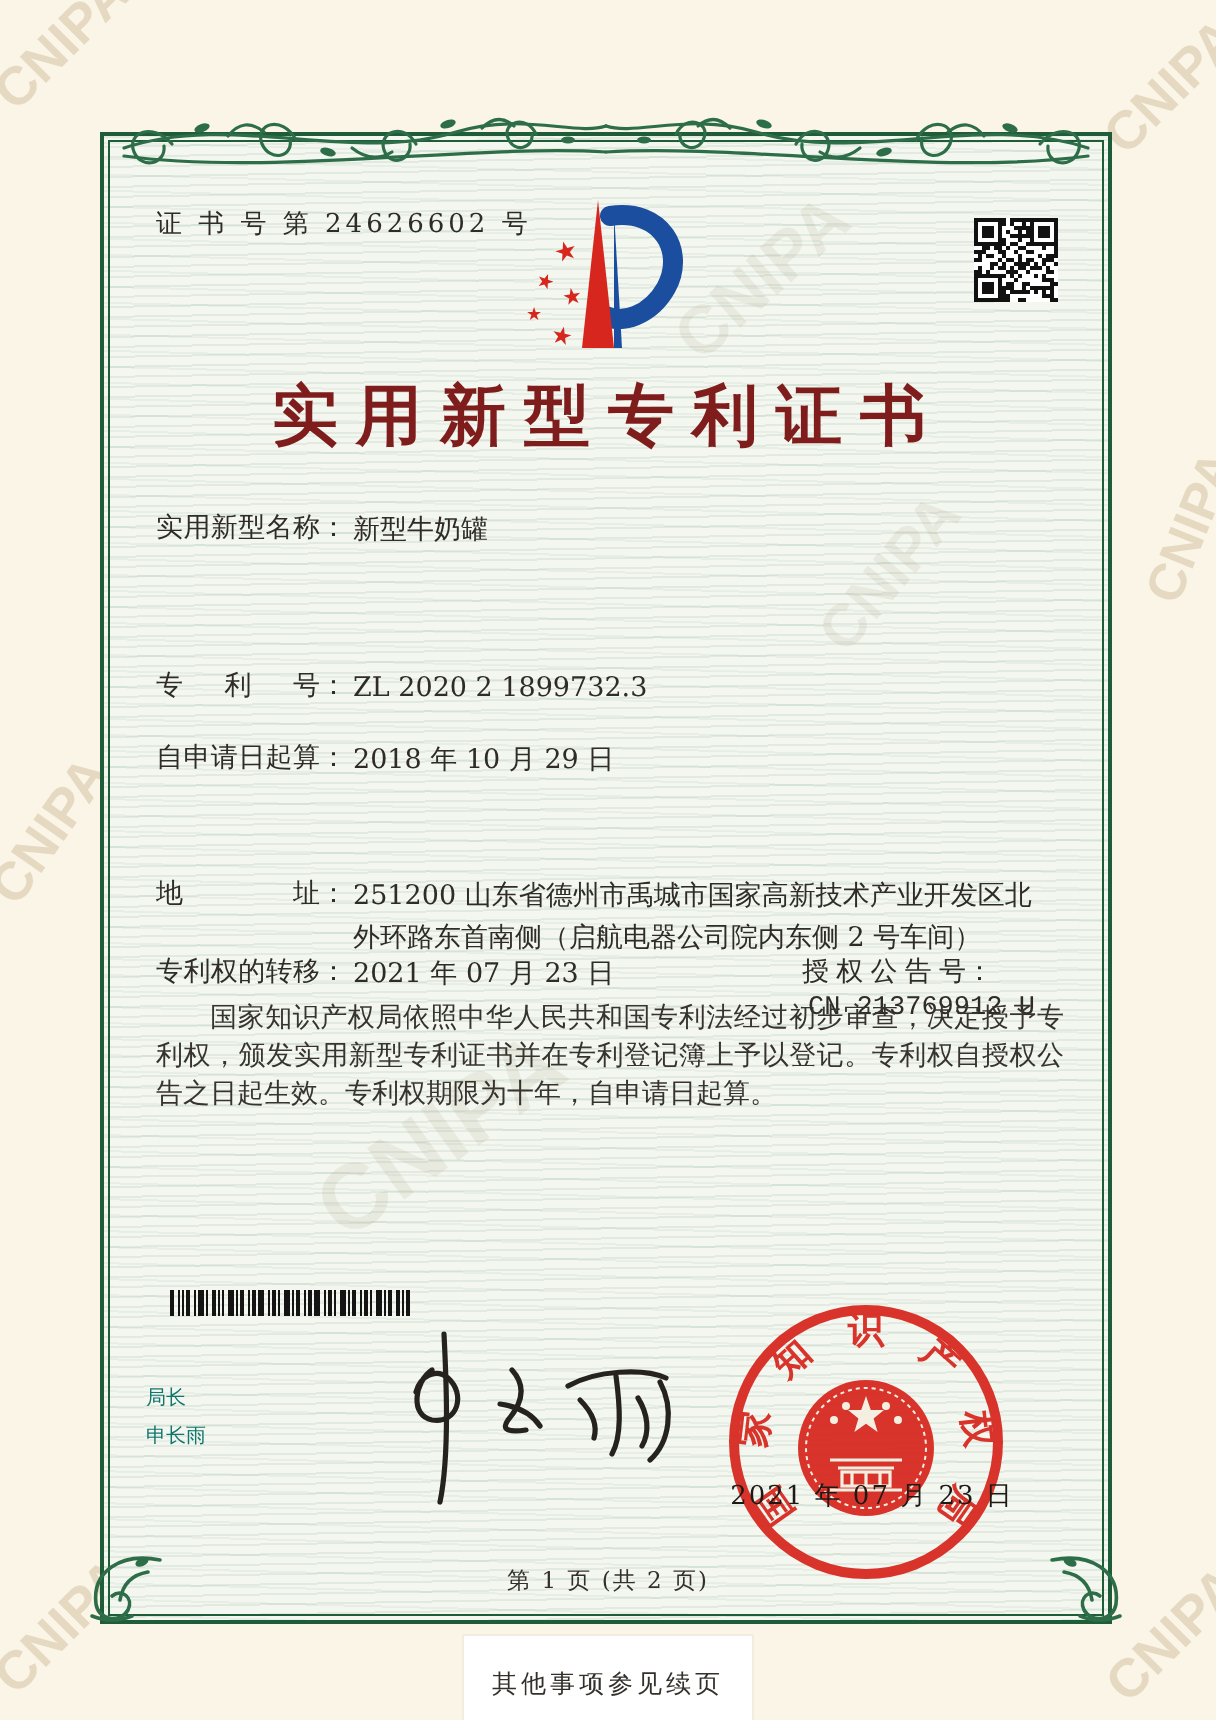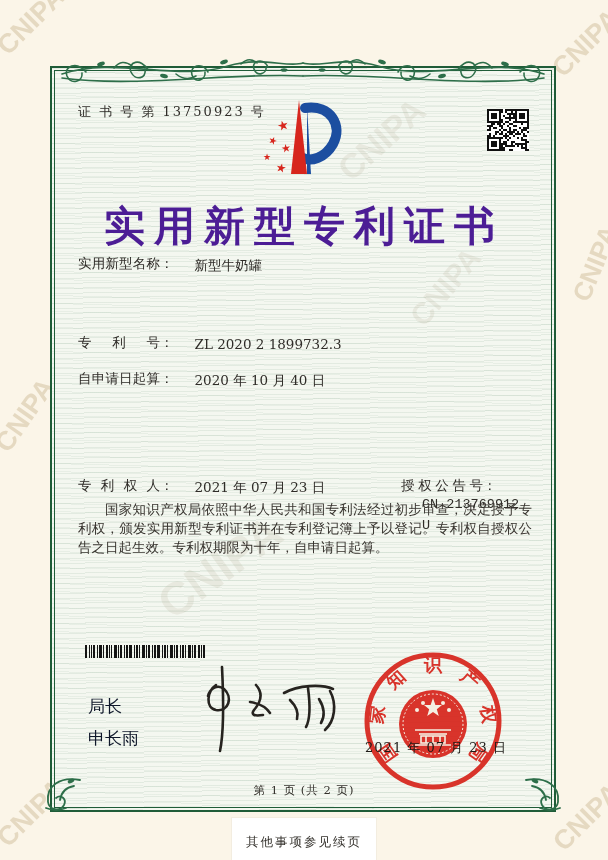--- a/index.html
+++ b/index.html
@@ -23,34 +23,34 @@
   .ornament{position:absolute;left:56px;top:46px;width:494px;height:42px;}
   .corner{position:absolute;width:42px;height:42px;}
   .corner.bl{left:40px;top:772px;}
   .corner.br{left:524px;top:772px;transform:scaleX(-1);}
 
   
   .cert-no{position:absolute;left:78px;top:103px;font-size:13px;letter-spacing:2px;color:#2f2c28;}
   .logo{position:absolute;left:253px;top:96px;width:100px;height:88px;}
   .qr{position:absolute;left:487px;top:109px;width:42px;height:42px;background:#fff;}
   .title{position:absolute;left:0;right:0;top:186px;text-align:center;
-         font-size:41px;font-weight:bold;letter-spacing:9px;color:#4c1d95;margin-top:13px;}
+         font-size:33px;font-weight:bold;letter-spacing:9px;color:#7f1d1d;}
 
   .field-row{position:absolute;left:78px;font-size:13.5px;color:#2f2c28;}
   .flabel{display:inline-block;width:82px;text-align:justify;text-align-last:justify;vertical-align:top;}
   .colon{vertical-align:top;}
-  .fvalue{margin-left:21px;vertical-align:top;display:inline-block;max-width:350px;line-height:1.55;}
+  .fvalue{margin-left:3px;vertical-align:top;display:inline-block;max-width:350px;line-height:1.55;}
   .grant2{position:absolute;left:323px;top:0;font-family:Liberation Mono, monospace;}
 
   .paras{position:absolute;left:78px;top:500px;width:454px;font-size:13.5px;
          line-height:1.42;color:#37332e;text-align:justify;}
   .paras p{margin:0;text-indent:2em;}
 
   .barcode{position:absolute;left:85px;top:645px;width:162px;height:13px;}
-  .signer{position:absolute;left:88px;top:690px;font-size:17px;color:#0f172a;line-height:1.9;}
+  .signer{position:absolute;left:73px;top:690px;font-size:10px;color:#0f766e;line-height:1.9;}
   .signature{position:absolute;left:178px;top:655px;width:175px;height:105px;}
 
   .seal{position:absolute;left:360px;top:648px;width:146px;height:146px;opacity:0.93;}
   .seal-date{position:absolute;left:358px;top:739px;width:156px;text-align:center;
              font-size:13px;letter-spacing:1px;color:#1d1a16;}
 
   .page-info{position:absolute;left:0;right:0;top:783px;text-align:center;
              font-size:11.5px;letter-spacing:1px;color:#33302b;}
   .footer-note{position:absolute;left:0;right:0;top:818px;text-align:center;}
   .footer-note span{display:inline-block;background:#ffffff;padding:16px 14px;
@@ -107,21 +107,21 @@
   </svg>
   <svg class="corner br" viewBox="0 0 42 42">
     <g stroke="#2d6e49" fill="none" stroke-width="1.8" stroke-linecap="round">
       <path d="M40,8 C20,4 6,14 8,30 C9,38 20,40 24,33 C27,27 21,22 16,26"></path>
       <path d="M34,14 q-12,2 -14,14"></path>
       <path d="M6,36 q10,4 20,0"></path>
       <ellipse cx="31" cy="9" rx="3.5" ry="2" fill="#2d6e49" stroke="none" transform="rotate(-25 31 9)"></ellipse>
     </g>
   </svg>
 
-  <div class="cert-no">证 书 号 第 13750923 号</div>
+  <div class="cert-no">证 书 号 第 24626602 号</div>
 
   <svg class="logo" viewBox="0 0 100 88">
     <path d="M52,12 C78,8 90,30 80,48 C72,62 58,66 50,62" fill="none" stroke="#1c4ea0" stroke-width="10" stroke-linecap="round"></path>
     <polygon points="46,4 54,78 38,78" fill="#d7261d"></polygon>
     <polygon points="54,10 58,78 54,78" fill="#1c4ea0"></polygon>
     <g fill="#d7261d" font-size="13" text-anchor="middle" font-family="'DejaVu Sans',sans-serif">
       <text x="30" y="34" transform="rotate(-15 30 30)">★</text>
       <text x="20" y="48" font-size="10" transform="rotate(20 20 44)">★</text>
       <text x="33" y="56" font-size="11" transform="rotate(-10 33 52)">★</text>
       <text x="14" y="64" font-size="9">★</text>
@@ -284,24 +284,27 @@
 
   <div class="title">实用新型专利证书</div>
 
   <div class="field-row" style="top:255px">
     <span class="flabel">实用新型名称</span><span class="colon">：</span><span class="fvalue">新型牛奶罐</span>
   </div>
   <div class="field-row" style="top:334px">
     <span class="flabel">专利号</span><span class="colon">：</span><span class="fvalue">ZL 2020 2 1899732.3</span>
   </div>
   <div class="field-row" style="top:370px">
-    <span class="flabel">自申请日起算</span><span class="colon">：</span><span class="fvalue">2020 年 10 月 40 日</span>
+    <span class="flabel">自申请日起算</span><span class="colon">：</span><span class="fvalue">2018 年 10 月 29 日</span>
+  </div>
+  <div class="field-row" style="top:438px">
+    <span class="flabel">地址</span><span class="colon">：</span><span class="fvalue" style="width:340px">251200 山东省德州市禹城市国家高新技术产业开发区北外环路东首南侧（启航电器公司院内东侧 2 号车间）</span>
   </div>
   <div class="field-row" style="top:477px;right:78px">
-    <span class="flabel">专利权人</span><span class="colon">：</span><span class="fvalue">2021 年 07 月 23 日</span>
+    <span class="flabel">专利权的转移</span><span class="colon">：</span><span class="fvalue">2021 年 07 月 23 日</span>
     <span class="grant2">
       <span class="flabel">授权公告号</span><span class="colon">：</span><span class="fvalue">CN 213769912 U</span>
     </span>
   </div>
 
   <div class="paras">
     <p>国家知识产权局依照中华人民共和国专利法经过初步审查，决定授予专利权，颁发实用新型专利证书并在专利登记簿上予以登记。专利权自授权公告之日起生效。专利权期限为十年，自申请日起算。</p>
   </div>
 
   <svg class="barcode" id="barcode-svg" viewBox="0 0 162 13" preserveAspectRatio="none">

